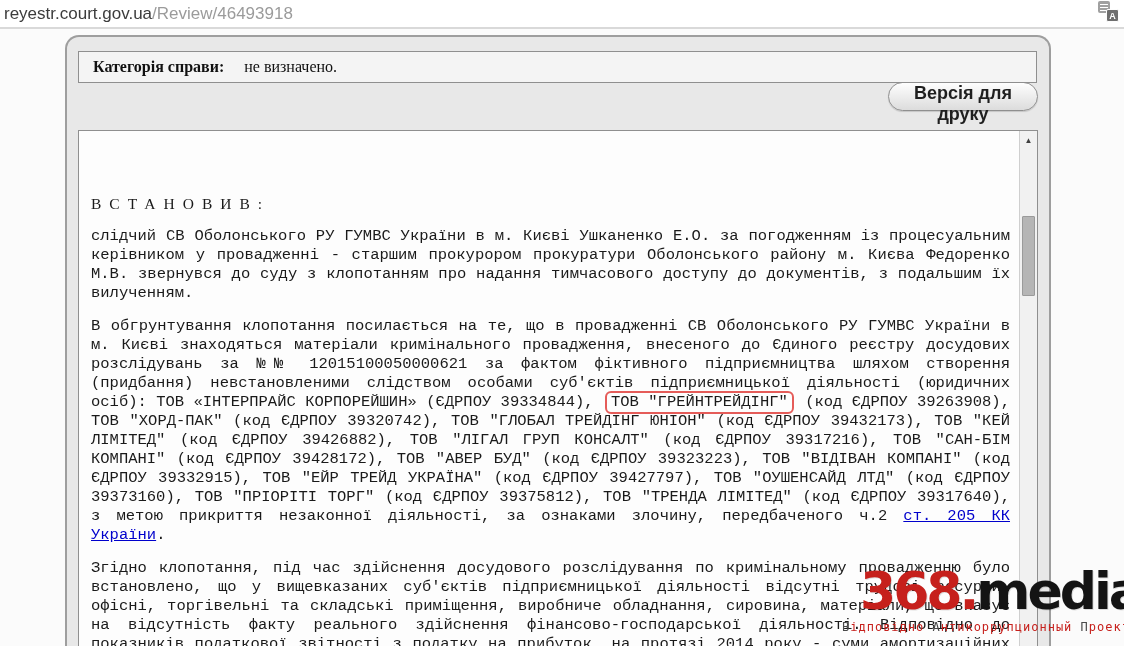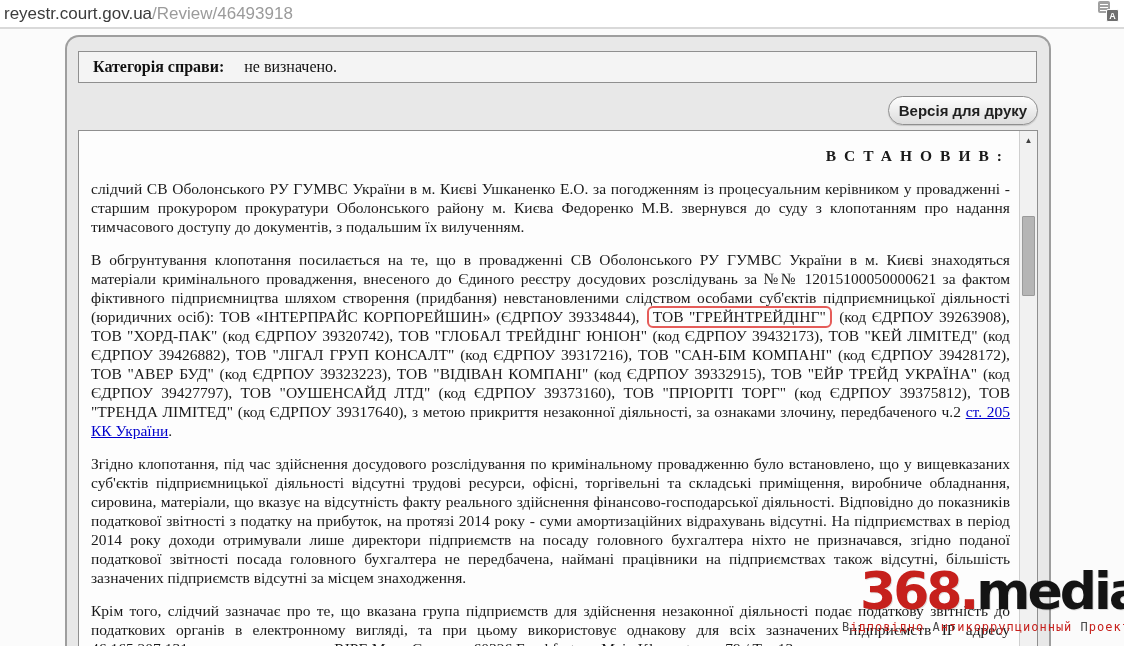--- a/index.html
+++ b/index.html
@@ -24,35 +24,35 @@
                background:#e8e8e8; border:2px solid #9e9e9e; border-bottom:none;
                border-radius:14px 14px 0 0; }
 
   .category-box { position:absolute; left:11px; top:14px; width:959px; height:32px;
                   background:#f4f4f4; border:1px solid #8f8f8f;
                   font-family:"Liberation Serif", serif; font-size:16px; color:#111;
                   line-height:30px; padding-left:14px; }
   .category-box .lbl { font-weight:bold;margin-top:39px; }
   .category-box .val { margin-left:16px; }
 
-  .print-btn { position:absolute; left:821px; top:59px; width:150px; height:29px;
+  .print-btn { position:absolute; left:821px; top:45px; width:150px; height:29px;
                border:1px solid #8f8f8f; border-radius:15px;
                background:linear-gradient(#fefefe,#dcdcdc);
-               font-family:"Liberation Sans", sans-serif; font-size:15px; font-weight:bold;
+               font-family:"Liberation Sans", sans-serif; font-size:18px; font-weight:bold;
                color:#1f1f1f; cursor:pointer; box-shadow:0 1px 1px rgba(0,0,0,.15); }
 
   
   .doc-box { position:absolute; left:11px; top:93px; width:960px; height:518px;
              background:#fdfdfd; border:1px solid #8f8f8f; }
   .doc-content { position:absolute; left:0; top:0; right:18px; bottom:0; overflow:hidden;
                  padding:15px 9px 0 12px;
                  font-family:"Liberation Serif", serif; font-size:15.5px; line-height:19px;
                  color:#1a1a1a; text-align:justify; }
-  .doc-heading { text-align:right; font-weight:bold; letter-spacing:8px; margin-bottom:14px; }
-  .doc-content p { margin:0 0 14px 0; }
+  .doc-heading { text-align:left; font-weight:normal; letter-spacing:8px; margin-bottom:14px;margin-top:48px; }
+  .doc-content p { margin:0 0 14px 0;font-family:Liberation Mono, monospace; }
 
   .red-box { border:2px solid rgba(224,64,60,.85); border-radius:6px; padding:0 4px 1px 4px;
              margin:0 2px; white-space:nowrap; }
   .law-link { color:#0000cc; text-decoration:underline; cursor:pointer; }
 
   
   .scrollbar { position:absolute; right:0; top:0; width:18px; bottom:0;
                background:#f1f1f1; border-left:1px solid #cfcfcf; }
   .sb-up { position:absolute; top:2px; left:0; width:17px; height:15px; text-align:center;
            font-size:8px; color:#3f3f3f; line-height:15px; cursor:pointer; }

